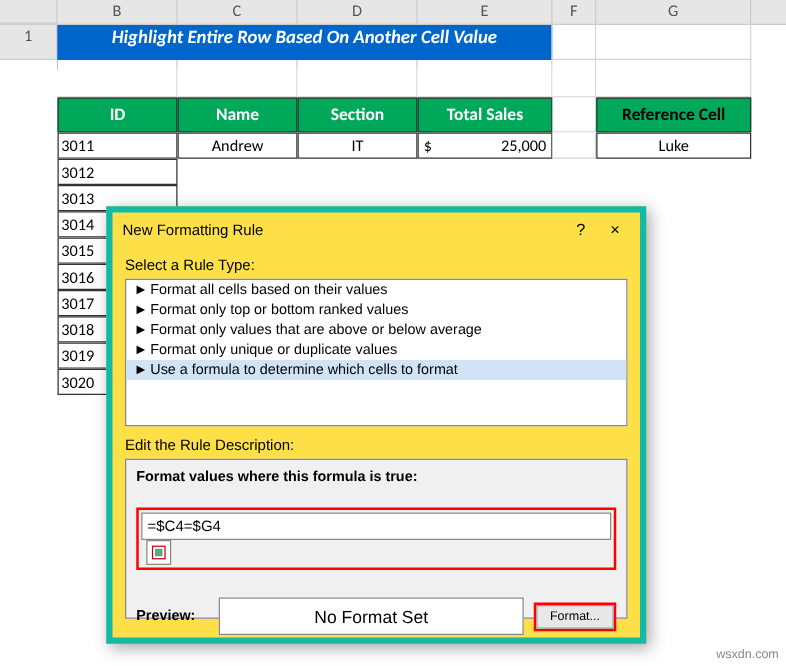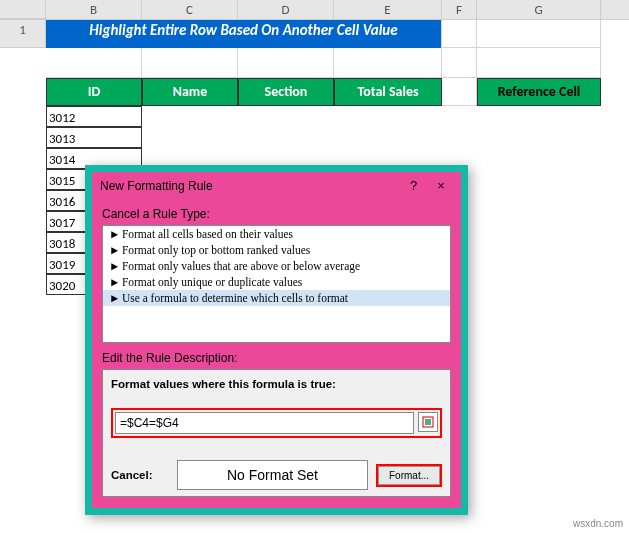--- a/index.html
+++ b/index.html
@@ -23,36 +23,36 @@
     .table-header .cell { background: #00a859; color: #fff; font-weight: bold; text-align: center; border: 1px solid #333; height: 28px; line-height: 26px; font-size: 14px; }
     .ref-header .cell.cG { background: #00a859; color: #000000; font-weight: bold; text-align: center; border: 1px solid #333; height: 28px; line-height: 26px; font-size: 14px; }
     
     .data-row .cell { border: 1px solid #333; text-align: center; }
     .data-row .cell.left { text-align: left; }
     .id-col { border: 1px solid #333; text-align: left; padding-left: 2px; }
     
     .ref-cell { border: 1px solid #333; text-align: center; }
     
     .dialog {
-      position: absolute; top: 165px; left: 85px; width: 383px; height: 350px;
-      background: #ec4899; border: 7px solid #14b8a6; box-shadow: 3px 3px 12px rgba(0,0,0,0.35);
+      position: absolute; top: 165px; left: 85px; width: 432px; height: 350px;
+      background: #fde047; border: 5px solid #14b8a6; box-shadow: 3px 3px 12px rgba(0,0,0,0.35);
       font-family: 'Segoe UI', Tahoma, sans-serif; font-size: 12px;
     }
     .dlg-title { display: flex; justify-content: space-between; align-items: center; padding: 6px 8px; }
     .dlg-title span { font-size: 12px; }
     .dlg-title .btns span { display: inline-block; width: 24px; text-align: center; cursor: default; font-size: 13px; }
     .dlg-body { padding: 4px 10px 10px 10px; }
     .dlg-label { margin: 4px 0; }
-    .rule-list { background: #fff; border: 1px solid #888; height: 118px; font-size: 11.5px; font-family: Liberation Serif, serif; }
+    .rule-list { background: #fff; border: 1px solid #888; height: 118px; font-size: 11.5px; }
     .rule-list div { padding: 2px 6px; cursor: default; }
     .rule-list div.sel { background: #d0e4f5; }
     .rule-list .arrow { display: inline-block; width: 10px; }
     .desc-box { border: 1px solid #888; padding: 8px; margin-top: 4px; height: 128px; background: #f0f0f0; }
     .desc-box .bold { font-weight: bold; margin-bottom: 18px; font-size: 11.5px; }
-    .formula-wrap { border: 2px solid red; padding: 2px; display: flex; }
+    .formula-wrap { border: 2px solid red; padding: 2px; display: flex; flex-direction: column; }
     .formula-input { flex: 1; border: 1px solid #888; background: #fff; padding: 3px 4px; font-size: 12px; }
     .range-btn { width: 20px; height: 20px; margin-left: 4px; border: 1px solid #888; background: #fff; display: flex; align-items: center; justify-content: center; font-size: 10px; }
     .preview-row { display: flex; align-items: center; margin-top: 22px; gap: 8px; }
     .preview-row .lbl { font-weight: bold; width: 58px; font-size: 11.5px; }
     .preview-box { flex: 1; border: 1px solid #888; background: #fff; text-align: center; padding: 6px 0; font-size: 14px; }
     .format-btn { border: 2px solid red; padding: 0px; }
     .format-btn button { padding: 3px 10px; background: #e8e8e8; border: 1px solid #999; font-size: 10px; }
     .dlg-footer { text-align: right; padding: 6px 10px 0 10px; }
     .dlg-footer button { padding: 3px 18px; margin-left: 6px; background: #e8e8e8; border: 1px solid #999; font-size: 11.5px; }
     
@@ -95,20 +95,32 @@
     <div class="grid-row table-header ref-header" style="height:28px">
       <div class="row-header" style="visibility:hidden"></div>
       <div class="cell cB">ID</div>
       <div class="cell cC">Name</div>
       <div class="cell cD">Section</div>
       <div class="cell cE">Total Sales</div>
       <div class="cell cF" style="background:#fff;border:none;border-right:1px solid #d4d4d4;border-bottom:1px solid #d4d4d4"></div>
       <div class="cell cG">Reference Cell</div>
     </div>
 
+    <div class="grid-row data-row">
+      <div class="row-header" style="visibility:hidden"></div>
+      <div class="cell cB id-col left">3011</div>
+      <div class="cell cC">Andrew</div>
+      <div class="cell cD">IT</div>
+      <div class="cell cE" style="display:flex;justify-content:space-between">
+          <span>$</span>
+          <span>25,000</span>
+        </div>
+      <div class="cell cF" style="border:none;border-right:1px solid #d4d4d4;border-bottom:1px solid #d4d4d4"></div>
+      <div class="cell cG ref-cell">Luke</div>
+    </div>
 
     <div class="grid-row data-row">
         <div class="row-header" style="visibility:hidden"></div>
         <div class="cell cB id-col left">3012</div>
       </div>
     <div class="grid-row data-row">
         <div class="row-header" style="visibility:hidden"></div>
         <div class="cell cB id-col left">3013</div>
       </div>
     <div class="grid-row data-row">
@@ -144,42 +156,42 @@
 
 <div class="dialog">
   <div class="dlg-title">
     <span>New Formatting Rule</span>
     <div class="btns">
       <span>?</span>
       <span>×</span>
     </div>
   </div>
   <div class="dlg-body">
-    <div class="dlg-label">Cancel a Rule Type:</div>
+    <div class="dlg-label">Select a Rule Type:</div>
     <div class="rule-list">
       <div><span class="arrow">►</span> <span>Format all cells based on their values</span></div>
       <div><span class="arrow">►</span> <span>Format only top or bottom ranked values</span></div>
       <div><span class="arrow">►</span> <span>Format only values that are above or below average</span></div>
       <div><span class="arrow">►</span> <span>Format only unique or duplicate values</span></div>
       <div class="sel"><span class="arrow">►</span> <span>Use a formula to determine which cells to format</span></div>
     </div>
     <div class="dlg-label" style="margin-top:8px">Edit the Rule Description:</div>
     <div class="desc-box">
       <div class="bold">Format values where this formula is true:</div>
       <div class="formula-wrap">
         <div class="formula-input">=$C4=$G4</div>
         <div class="range-btn">
           <svg width="12" height="12" viewBox="0 0 12 12">
               <rect x="1" y="1" width="10" height="10" fill="none" stroke="#c00" stroke-width="1"></rect>
               <rect x="3" y="3" width="6" height="6" fill="#5a8"></rect>
             </svg>
         </div>
       </div>
       <div class="preview-row">
-        <div class="lbl">Cancel:</div>
+        <div class="lbl">Preview:</div>
         <div class="preview-box">No Format Set</div>
         <div class="format-btn">
           <button>Format...</button>
         </div>
       </div>
     </div>
   </div>
 </div>
 
 <div class="watermark">wsxdn.com</div>

